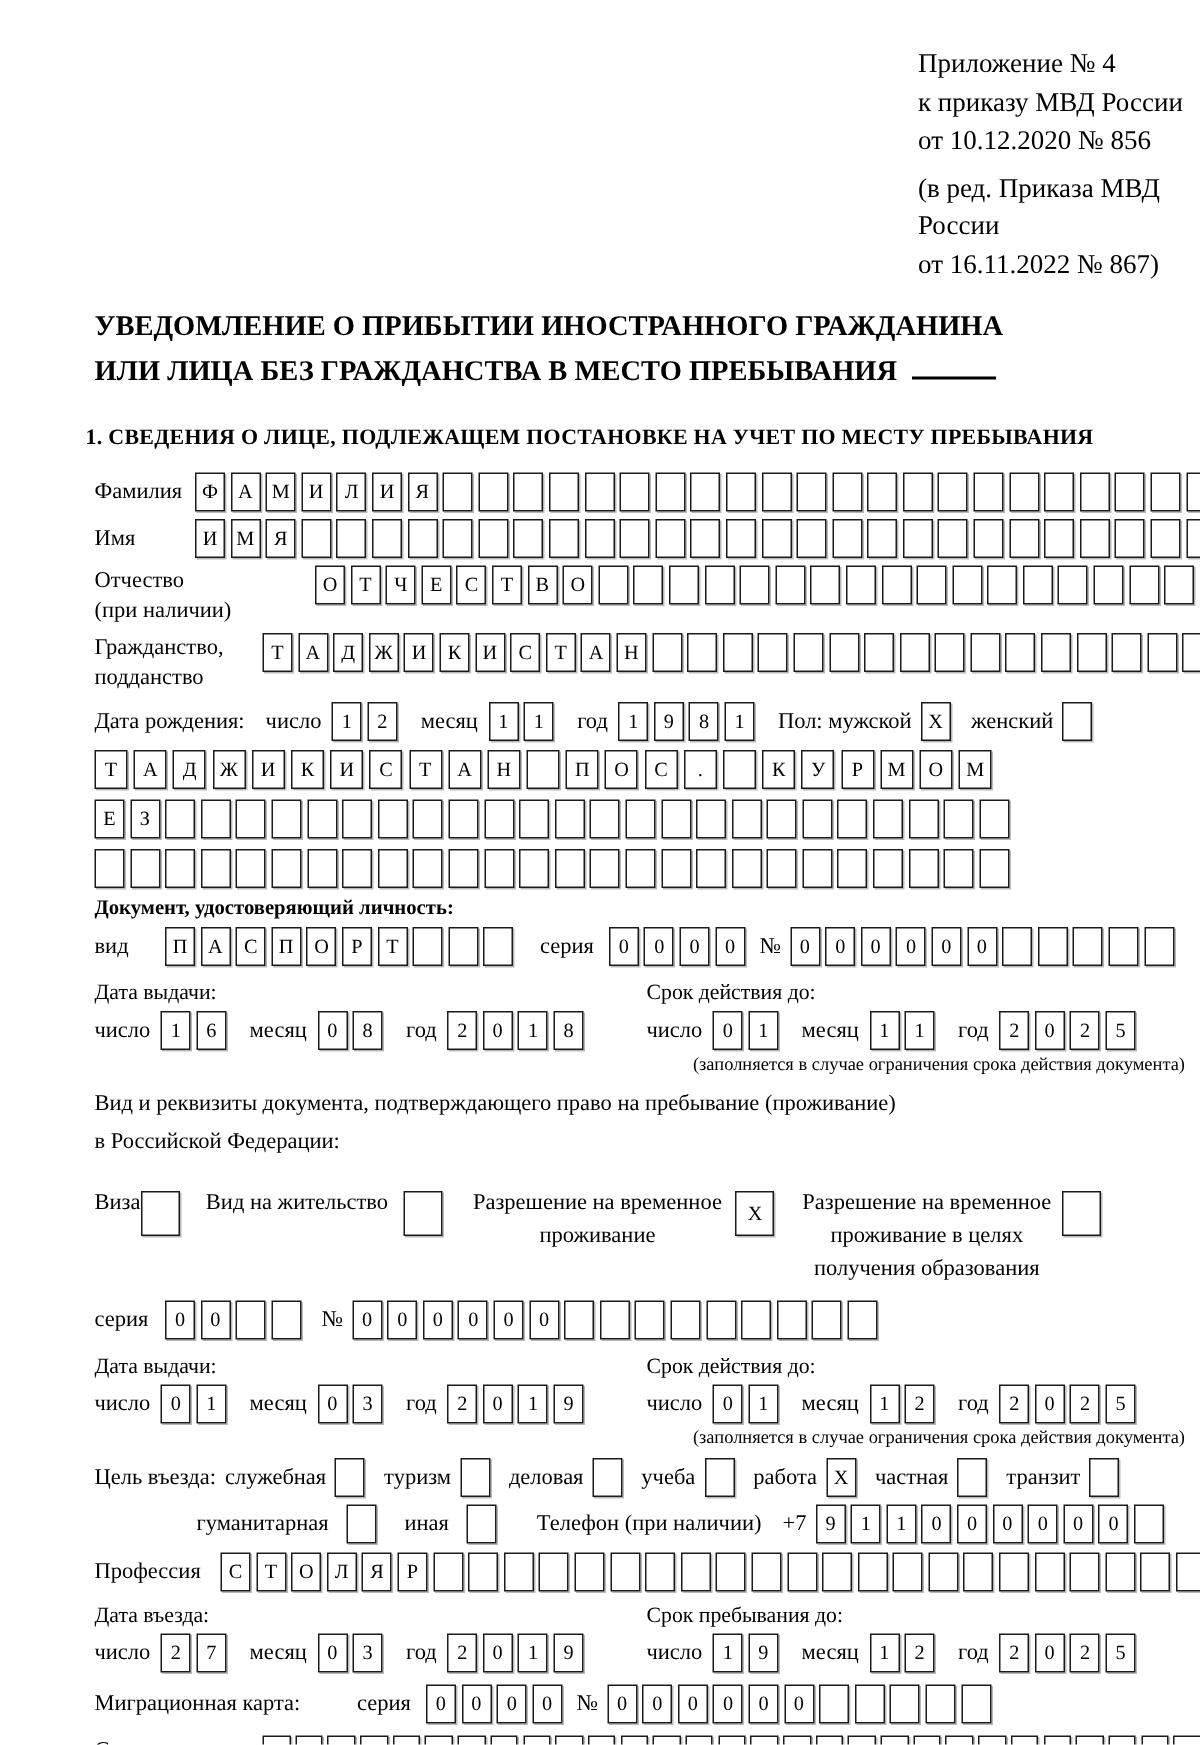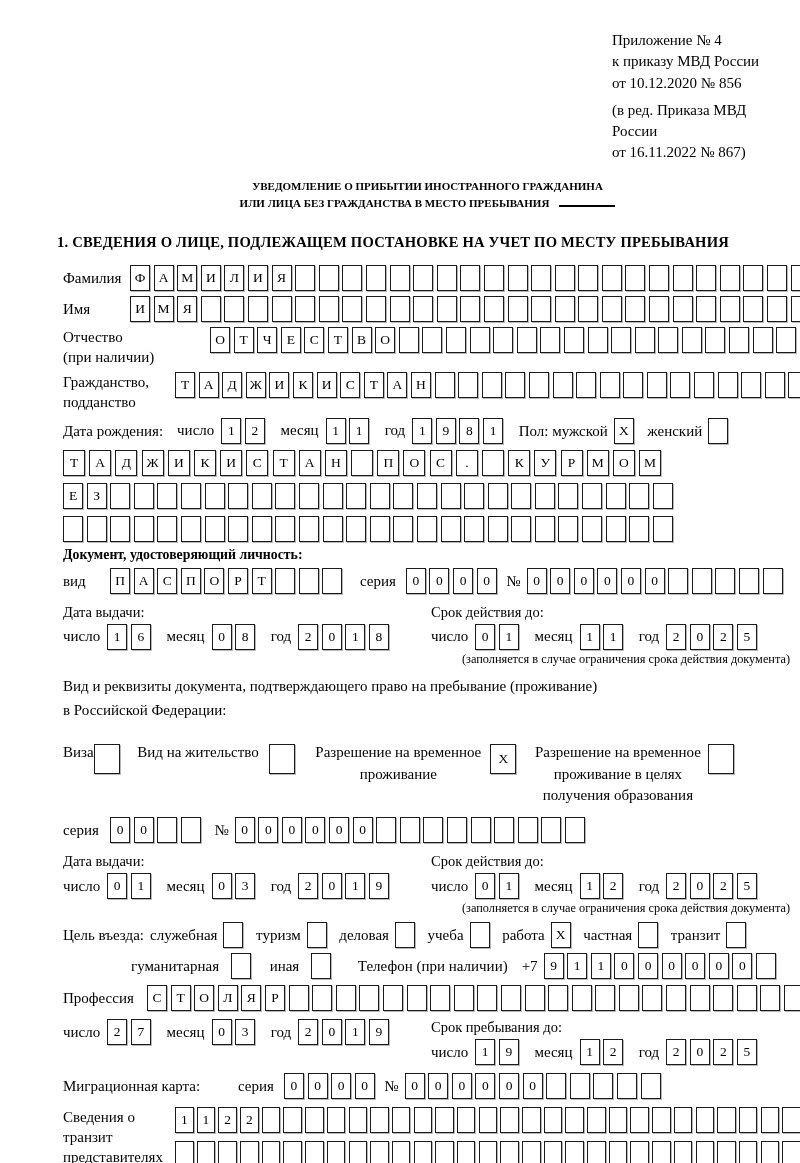--- a/index.html
+++ b/index.html
@@ -1,26 +1,26 @@
 <!DOCTYPE html>
 <html><head>
 <meta charset="utf-8">
 <style>
   html,body{margin:0;padding:0;background:#fff;}
   body{width:800px;height:1163px;overflow:hidden;color:#000;
        font-family:"Liberation Serif","DejaVu Serif",serif;font-size:15px;}
   .page{box-sizing:border-box;width:800px;height:1163px;padding:30px 8px 0 63px;}
 
   
-  .hdr{margin-left:549px;font-size:15px;line-height:1.42;}
+  .hdr{margin-left:549px;font-size:18px;line-height:1.42;}
   .hdr .sub{margin-top:6px;}
   .forma{text-align:right;padding-right:30px;font-weight:bold;font-size:14.5px;margin-top:16px;letter-spacing:.3px;}
 
   
-  .title{margin-top:14px;text-align:center;font-weight:bold;font-size:11px;line-height:1.55;}
+  .title{margin-top:14px;font-weight:bold;font-size:19px;line-height:1.55;}
   .blank-line{display:inline-block;width:56px;border-bottom:2px solid #000;margin-left:10px;vertical-align:baseline;}
   .sec-heading{margin:22px 0 14px -6px;font-weight:bold;font-size:14.6px;letter-spacing:.2px;}
 
   
   .row{display:flex;align-items:center;margin-bottom:5px;}
   .row.top{align-items:flex-start;}
   .lbl{flex:none;line-height:20px;}
   .lbl .l2{display:block;}
   .w67{width:67px;} .w147{width:147px;} .w112{width:112px;} .w142{width:142px;} .w77{width:84px;}
   .cells{display:flex;flex-wrap:nowrap;}
@@ -646,20 +646,21 @@
         <span class="cell"></span>
         <span class="cell"></span>
         <span class="cell"></span>
         <span class="cell"></span>
         <span class="cell"></span>
       </div>
   </div>
 
   <div class="date-pair" style="margin-top:8px;">
     <div class="dp-col left">
+      <div class="dp-title">Дата въезда:</div>
       <div class="dg">
         <span class="dl">число</span>
         <span class="cells">
             <span class="cell">2</span>
             <span class="cell">7</span>
           </span>
         <span class="dl">месяц</span>
         <span class="cells">
             <span class="cell">0</span>
             <span class="cell">3</span>

